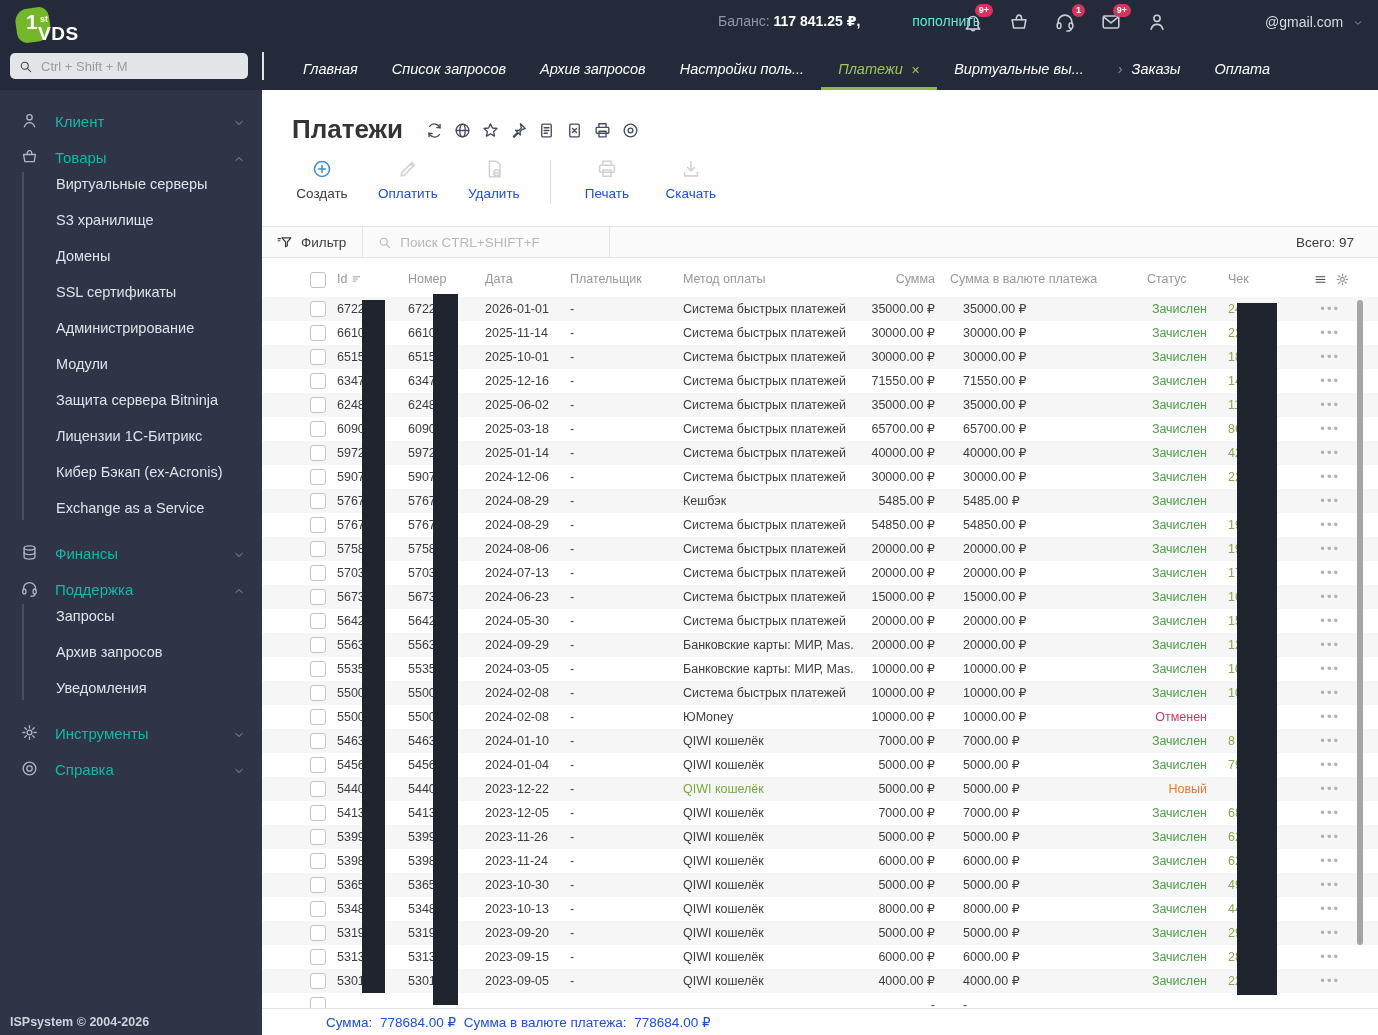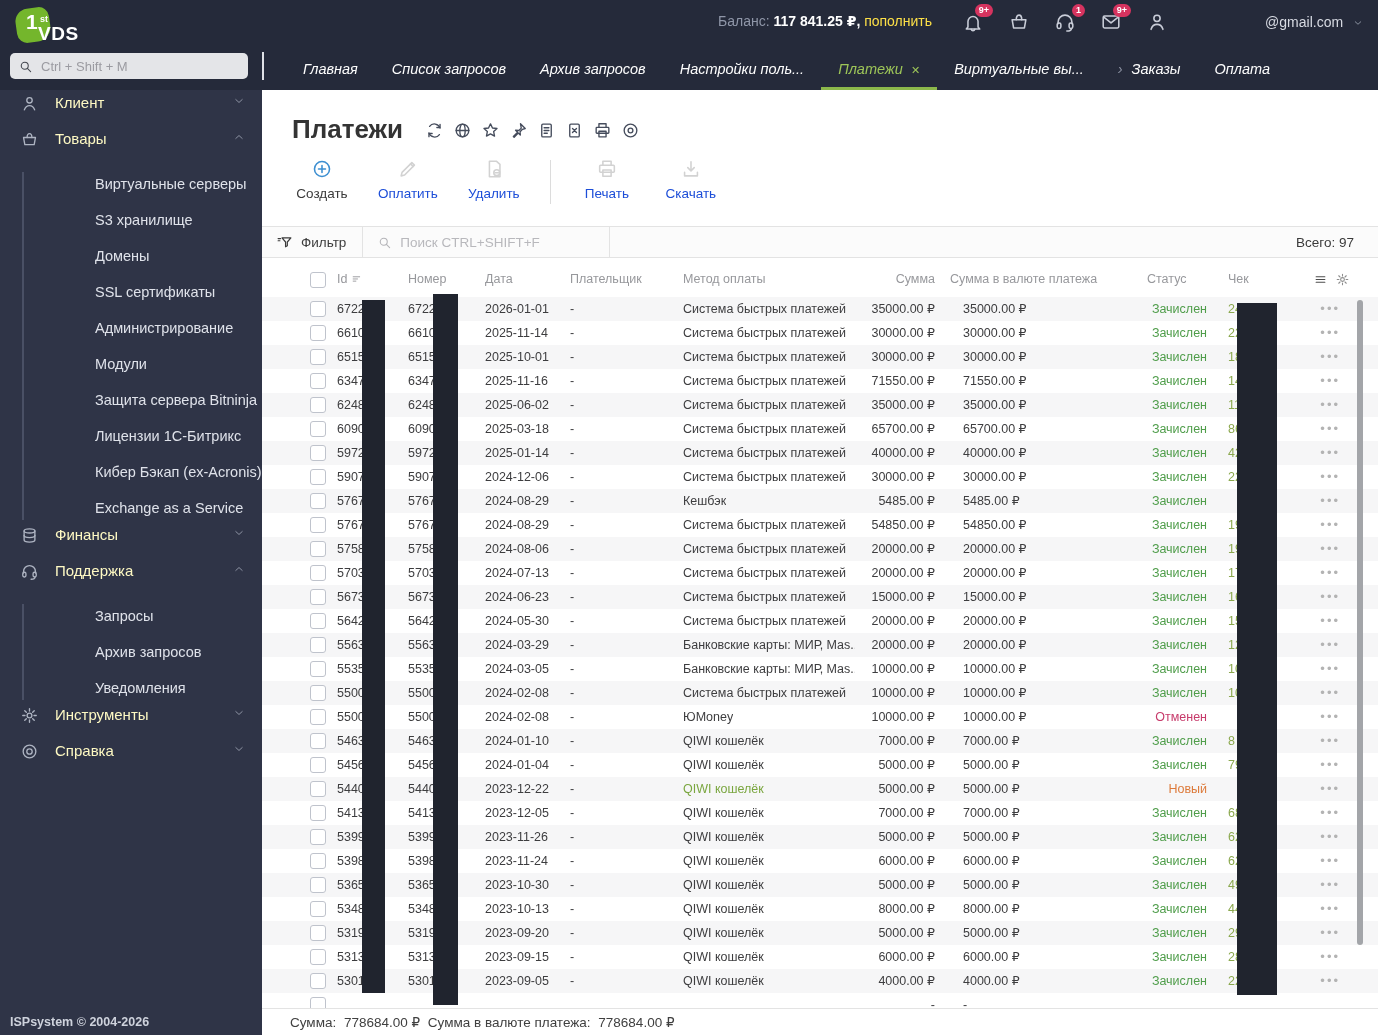--- a/index.html
+++ b/index.html
@@ -10,21 +10,21 @@
   
   #topbar{position:absolute;left:0;top:0;width:1378px;height:90px;background:#252a3a;}
   #logo{position:absolute;left:16px;top:6px;width:90px;height:40px;}
   #logo .blob{position:absolute;left:0;top:2px;width:34px;height:34px;background:#74b62c;border-radius:38% 30% 42% 30%;transform:rotate(-8deg);}
   #logo .one{position:absolute;left:10px;top:4px;color:#fff;font-size:21px;font-weight:bold;}
   #logo .st{position:absolute;left:24px;top:8px;color:#fff;font-size:9px;font-weight:bold;}
   #logo .vds{position:absolute;left:22px;top:17px;color:#fff;font-size:19px;font-weight:bold;letter-spacing:.5px;}
   #balance{position:absolute;left:718px;top:13px;font-size:14px;white-space:nowrap;}
   #balance .lbl{color:#8f96a8;}
   #balance .val{color:#fff;font-weight:bold;}
-  #balance .topup{color:#fde047;cursor:pointer;}
+  #balance .topup{color:#5eead4;cursor:pointer;margin-left:48px;}
   #top-icons{position:absolute;left:960px;top:9px;display:flex;gap:20px;}
   .top-ic{position:relative;width:26px;height:26px;color:#c9cdd8;cursor:pointer;}
   .top-ic svg{width:22px;height:22px;margin:2px;}
   .badge{position:absolute;top:-5px;right:-7px;background:#d6335f;color:#fff;font-size:9px;font-weight:bold;
          line-height:13px;padding:0 4px;border-radius:8px;}
   #account{position:absolute;right:14px;top:14px;color:#d7dae2;font-size:14px;cursor:pointer;}
   #account .chev{width:12px;height:12px;margin-left:5px;color:#9aa0af;}
 
   
   #searchbox{position:absolute;left:10px;top:53px;width:238px;height:26px;background:#e4e5e8;border-radius:5px;
@@ -35,25 +35,25 @@
 
   
   #nav{position:absolute;left:286px;top:50px;right:0;height:40px;display:flex;}
   .tab{height:37px;line-height:39px;padding:0 17px;color:#fdfdfd;font-size:14.5px;white-space:nowrap;cursor:pointer;border-bottom:3px solid transparent;font-style:italic;}
   .tab.active{color:#9dc558;border-bottom-color:#8cb84b;}
   .tab .x{font-size:11px;margin-left:8px;}
   .tab .pre{color:#8a90a0;margin-right:9px;}
 
   
   #sidebar{position:absolute;left:0;top:90px;width:262px;height:945px;background:#2f3447;padding-top:4px;box-sizing:border-box;}
-  .sb-item{display:flex;align-items:flex-start;height:36px;padding:0 16px 0 20px;cursor:pointer;color:#fef9c3;}
+  .sb-item{display:flex;align-items:flex-end;height:36px;padding:0 16px 0 20px;cursor:pointer;color:#14b8a6;}
   .sb-item svg.mi{width:19px;height:19px;color:#aeb4c2;flex:none;}
   .sb-label{margin-left:16px;font-size:15px;}
   .sb-chev{margin-left:auto;width:14px;height:14px;color:#8d93a3;}
-  .sb-children{position:relative;padding-left:39px;}
+  .sb-children{position:relative;}
   .sb-children::before{content:'';position:absolute;left:22px;top:6px;bottom:6px;width:2px;background:#4a5065;}
   .sb-sub{height:36px;line-height:36px;padding-left:56px;font-size:14.5px;color:#dfe2ea;cursor:pointer;white-space:nowrap;}
   #sb-footer{position:absolute;left:10px;bottom:6px;color:#ced2dc;font-size:12.5px;font-weight:bold;}
 
   
   #content{position:absolute;left:262px;top:90px;width:1116px;height:945px;background:#fff;}
   #page-title{position:absolute;left:30px;top:24px;font-size:26px;font-weight:bold;color:#343434;}
   #title-icons{position:absolute;left:163px;top:31px;display:flex;gap:9px;}
   .t-ic{width:19px;height:19px;color:#454c5c;cursor:pointer;}
 
@@ -103,21 +103,21 @@
   .c-amountcur{left:701px;}
   .c-status{left:860px;width:85px;text-align:right;}
   .st-ok{color:#4f9d4a;}
   .st-cancel{color:#c73b6b;}
   .st-new{color:#dd7a3a;}
   .c-receipt{left:966px;color:#8ba84e;}
   .c-dots{right:38px;color:#b3b3b3;letter-spacing:2px;font-size:13px;}
 
   
   #summary{position:absolute;left:0;top:918px;width:1116px;height:27px;border-top:1px solid #e3e3e3;background:#fff;
-           line-height:27px;padding-left:28px;box-sizing:border-box;font-size:13.5px;color:#404040;}
+           line-height:27px;padding-left:64px;box-sizing:border-box;font-size:13.5px;color:#1d4ed8;}
   #summary span{margin-right:4px;}
 
   
   .redact{position:absolute;background:#20242e;z-index:40;}
   #bar1{left:362px;top:300px;width:23px;height:693px;}
   #bar2{left:433px;top:294px;width:25px;height:711px;}
   #bar3{left:1237px;top:303px;width:40px;height:692px;}
   #vscroll{position:absolute;left:1357px;top:300px;width:6px;height:645px;background:#a3a5a9;border-radius:3px;z-index:30;}
 </style>
 </head>
@@ -515,21 +515,21 @@
           <span class="cell c-amount">30000.00 ₽</span>
           <span class="cell c-amountcur">30000.00 ₽</span>
           <span class="cell c-status st-ok">Зачислен</span>
           <span class="cell c-receipt">18</span>
           <span class="cell c-dots">•••</span>
         </div>
         <div class="trow">
           <span class="cell c-check"><span class="cb"></span></span>
           <span class="cell c-id">6347</span>
           <span class="cell c-number">6347</span>
-          <span class="cell c-date">2025-11-16</span>
+          <span class="cell c-date">2025-12-16</span>
           <span class="cell c-payer">-</span>
           <span class="cell c-method">Система быстрых платежей</span>
           <span class="cell c-amount">71550.00 ₽</span>
           <span class="cell c-amountcur">71550.00 ₽</span>
           <span class="cell c-status st-ok">Зачислен</span>
           <span class="cell c-receipt">14</span>
           <span class="cell c-dots">•••</span>
         </div>
         <div class="trow odd">
           <span class="cell c-check"><span class="cb"></span></span>
@@ -658,21 +658,21 @@
           <span class="cell c-amount">20000.00 ₽</span>
           <span class="cell c-amountcur">20000.00 ₽</span>
           <span class="cell c-status st-ok">Зачислен</span>
           <span class="cell c-receipt">15</span>
           <span class="cell c-dots">•••</span>
         </div>
         <div class="trow odd">
           <span class="cell c-check"><span class="cb"></span></span>
           <span class="cell c-id">5563</span>
           <span class="cell c-number">5563</span>
-          <span class="cell c-date">2024-03-29</span>
+          <span class="cell c-date">2024-09-29</span>
           <span class="cell c-payer">-</span>
           <span class="cell c-method">Банковские карты: МИР, Mas...</span>
           <span class="cell c-amount">20000.00 ₽</span>
           <span class="cell c-amountcur">20000.00 ₽</span>
           <span class="cell c-status st-ok">Зачислен</span>
           <span class="cell c-receipt">12</span>
           <span class="cell c-dots">•••</span>
         </div>
         <div class="trow">
           <span class="cell c-check"><span class="cb"></span></span>

